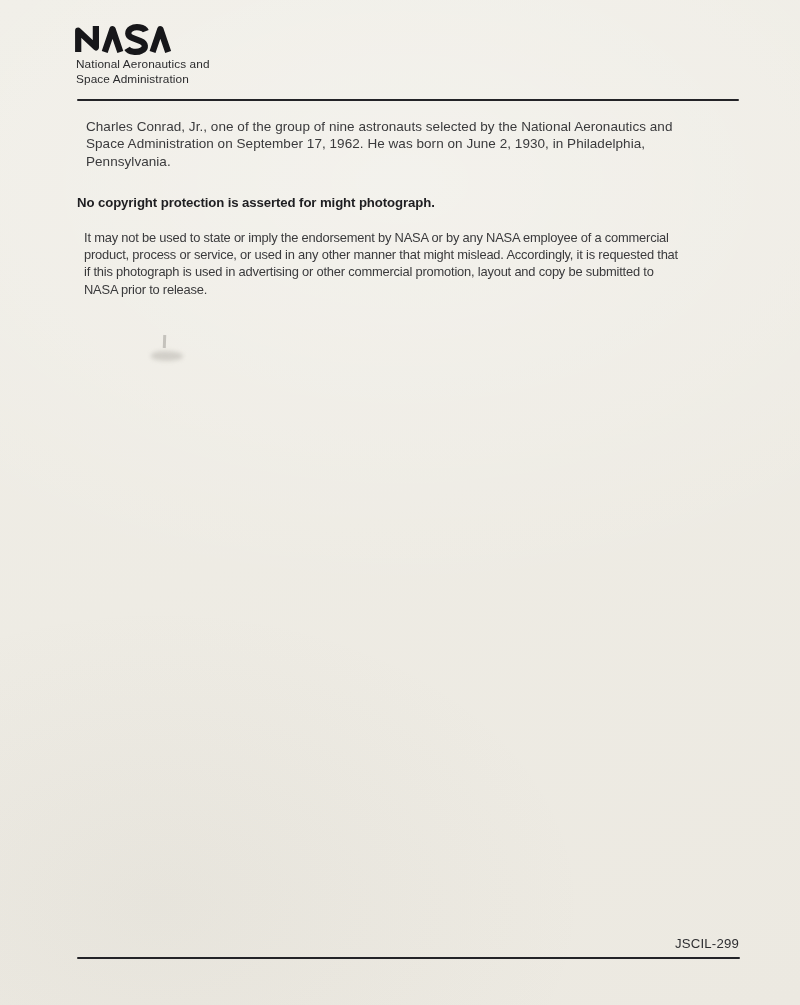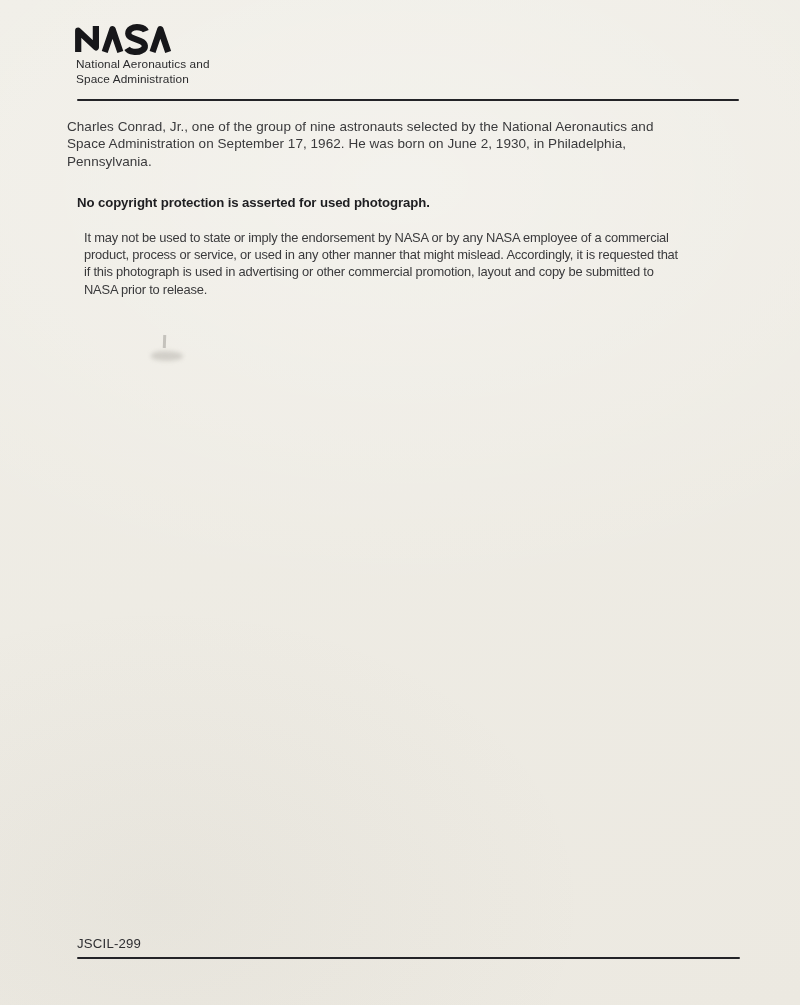--- a/index.html
+++ b/index.html
@@ -52,21 +52,21 @@
 
   .rule {
     position: absolute; left: 77px; width: 662px; height: 2px;
     background: var(--rule, #232327);
     border-radius: 1px;
   }
   .rule.top { top: 99px; }
   .rule.bottom { top: 957px; width: 663px; }
 
   .photo-caption {
-    position: absolute; left: 67px; top: 118px;
+    position: absolute; left: 86px; top: 118px;
     font-size: 13.5px; line-height: 17.3px;
     letter-spacing: 0.05px;
     color: var(--ink, #3a3a3c);
     white-space: pre;
   }
 
   .copyright-heading {
     position: absolute; left: 77px; top: 195px;
     font-size: 13.2px; font-weight: bold;
     letter-spacing: -0.1px;
@@ -92,20 +92,21 @@
   .smudge-blob {
     position: absolute; left: 151px; top: 351px;
     width: 32px; height: 10px;
     background: rgba(140,137,129,0.30);
     border-radius: 45% 55% 50% 50%;
     filter: blur(2px);
   }
 
   .reference-number {
     position: absolute; left: 77px; top: 936px; width: 662px;
+    text-align: right;
     font-size: 13.2px;
     letter-spacing: 0.2px;
     color: #2e2e31;
   }
 </style>
 </head>
 <body>
 
 <div class="paper">
 
@@ -125,21 +126,21 @@
 
   <div class="agency-name">National Aeronautics and
 Space Administration</div>
 
   <div class="rule top"></div>
 
   <p class="photo-caption">Charles Conrad, Jr., one of the group of nine astronauts selected by the National Aeronautics and
 Space Administration on September 17, 1962. He was born on June 2, 1930, in Philadelphia,
 Pennsylvania.</p>
 
-  <p class="copyright-heading">No copyright protection is asserted for used photograph.</p>
+  <p class="copyright-heading">No copyright protection is asserted for might photograph.</p>
 
   <p class="usage-terms">It may not be used to state or imply the endorsement by NASA or by any NASA employee of a commercial
 product, process or service, or used in any other manner that might mislead. Accordingly, it is requested that
 if this photograph is used in advertising or other commercial promotion, layout and copy be submitted to
 NASA prior to release.</p>
 
   <div class="smudge-tick"></div>
   <div class="smudge-blob"></div>
 
   <div class="reference-number">JSCIL-299</div>

